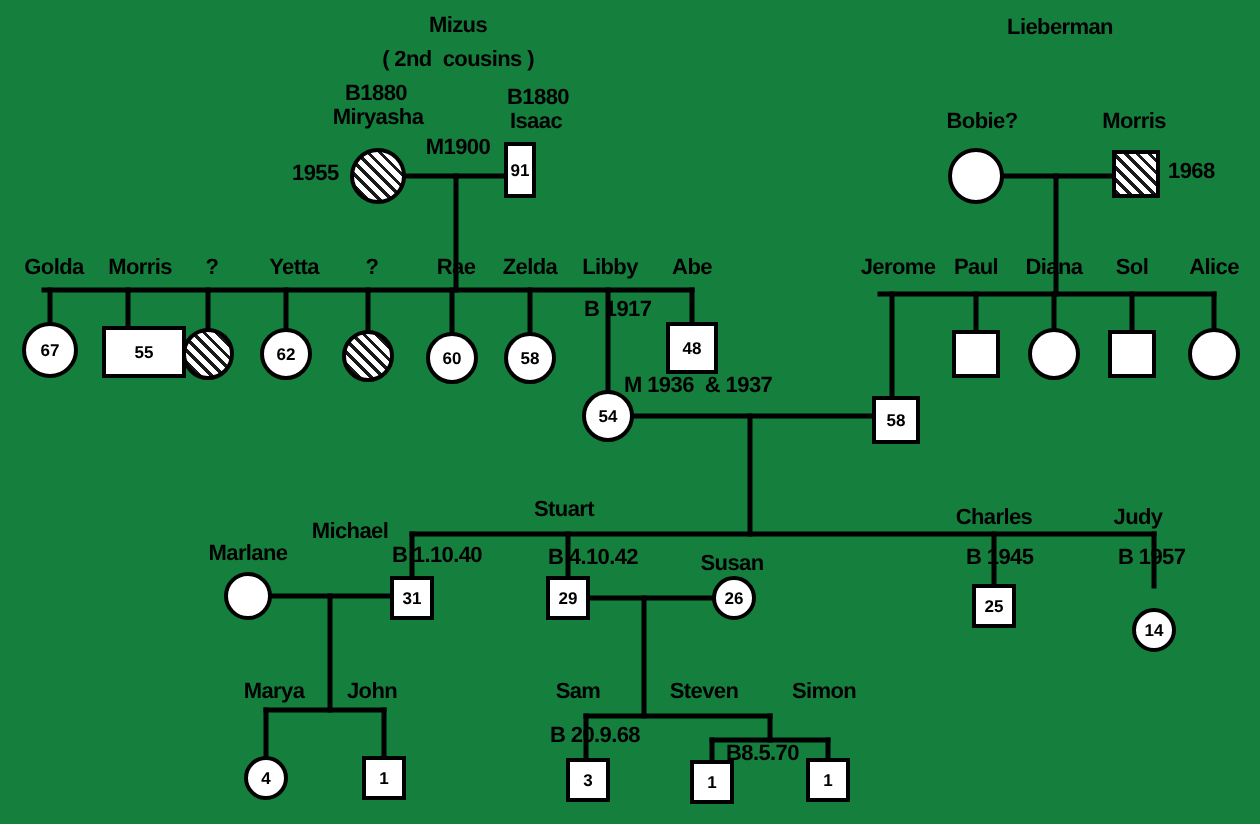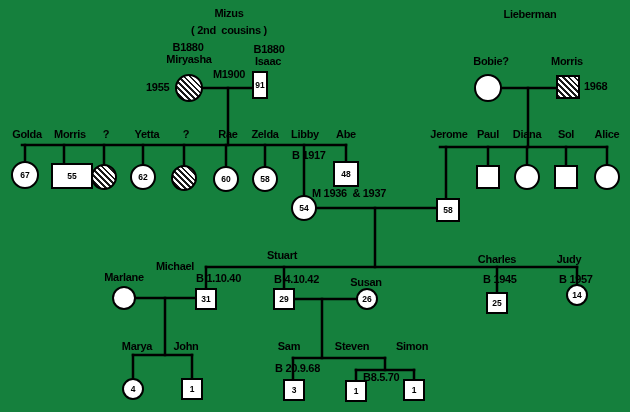--- a/index.html
+++ b/index.html
@@ -169,21 +169,21 @@
     </div>
   <div class="node" style="left:273px;top:288px;width:22px;height:22px">
       <span>29</span>
     </div>
   <div class="node circle" style="left:356px;top:288px;width:22px;height:22px">
       <span>26</span>
     </div>
   <div class="node" style="left:486px;top:292px;width:22px;height:22px">
       <span>25</span>
     </div>
-  <div class="node circle" style="left:566px;top:284px;width:22px;height:22px">
+  <div class="node circle" style="left:566px;top:304px;width:22px;height:22px">
       <span>14</span>
     </div>
 
   <div class="label" style="left:137px;top:340px">Marya</div>
   <div class="label" style="left:186px;top:340px">John</div>
   <div class="label" style="left:289px;top:340px">Sam</div>
   <div class="label" style="left:352px;top:340px">Steven</div>
   <div class="label" style="left:412px;top:340px">Simon</div>
   <div class="label la" style="left:275px;top:362px">B 20.9.68</div>
   <div class="label la" style="left:363px;top:371px">B8.5.70</div>

